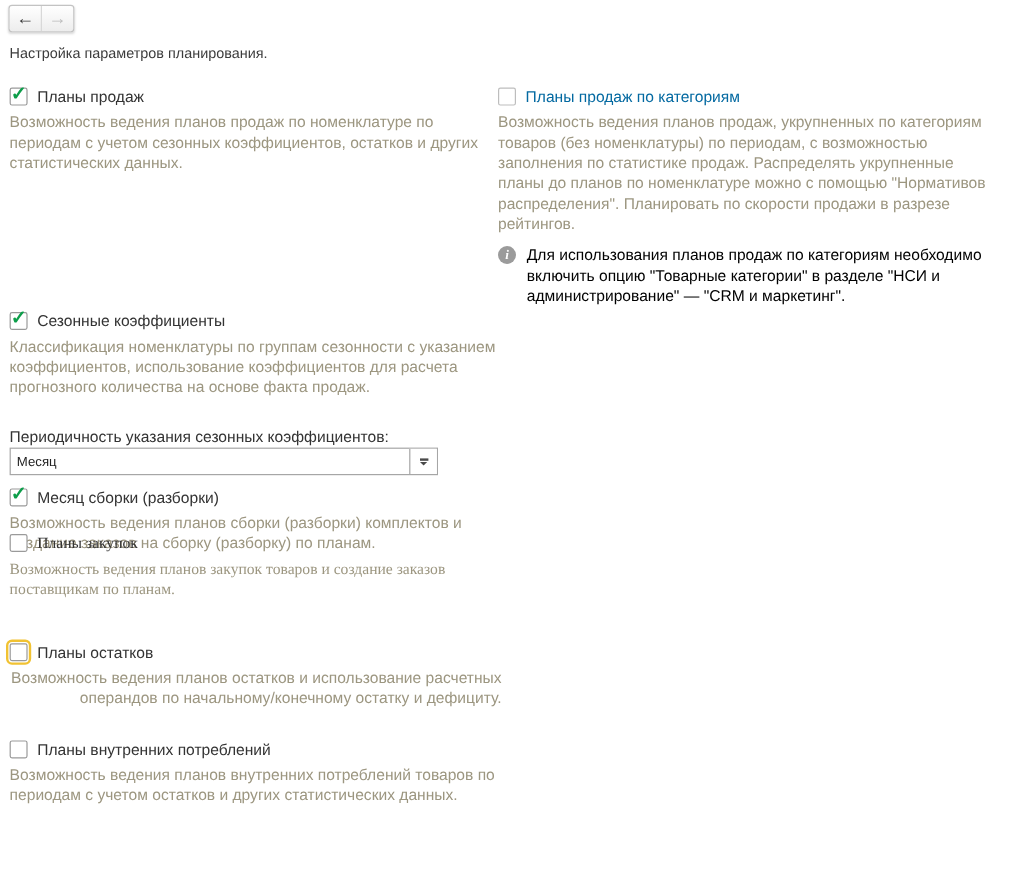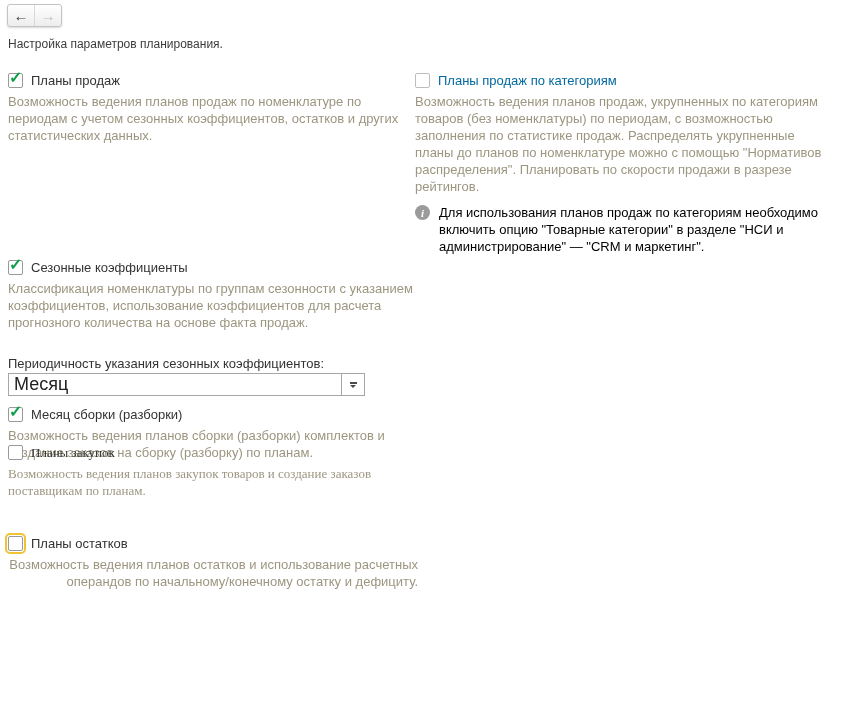--- a/index.html
+++ b/index.html
@@ -51,21 +51,21 @@
   .desc{font-size:13px;line-height:17px;color:var(--comment-text);margin-top:4px;}
 
   
   .field-label{position:absolute;left:8px;top:356px;font-size:13px;color:#333;}
   .combo{
     position:absolute;left:8px;top:373px;width:357px;height:23px;
     border:1px solid #a6a6a6;background:#fff;display:flex;
   }
   .combo-input{
     flex:1;display:flex;align-items:center;padding:0 5px;
-    font-size:18px;color:#222;cursor:text;
+    font-size:11px;color:#222;cursor:text;
   }
   .combo-btn{
     width:23px;border-left:1px solid #a6a6a6;
     display:flex;align-items:center;justify-content:center;cursor:pointer;
     background:#fff;
   }
   .combo-arrow{display:flex;flex-direction:column;align-items:center;}
   .combo-arrow .bar{width:7px;height:2px;background:#4a4a4a;}
   .combo-arrow .tri{
     width:0;height:0;margin-top:1px;
@@ -168,14 +168,23 @@
   <div class="section" style="left:8px;top:535px;width:410px;text-align:right;">
     <div class="opt-row">
       <span class="checkbox focused">
         
       </span>
       <span class="opt-label">Планы остатков</span>
     </div>
     <div class="desc">Возможность ведения планов остатков и использование расчетных операндов по начальному/конечному остатку и дефициту.</div>
   </div>
 
+  <div class="section" style="left:8px;top:616px;width:410px;">
+    <div class="opt-row">
+      <span class="checkbox">
+        
+      </span>
+      <span class="opt-label">Планы внутренних потреблений</span>
+    </div>
+    <div class="desc">Возможность ведения планов внутренних потреблений товаров по периодам с учетом остатков и других статистических данных.</div>
+  </div>
 
 </div>
 
 </body></html>

